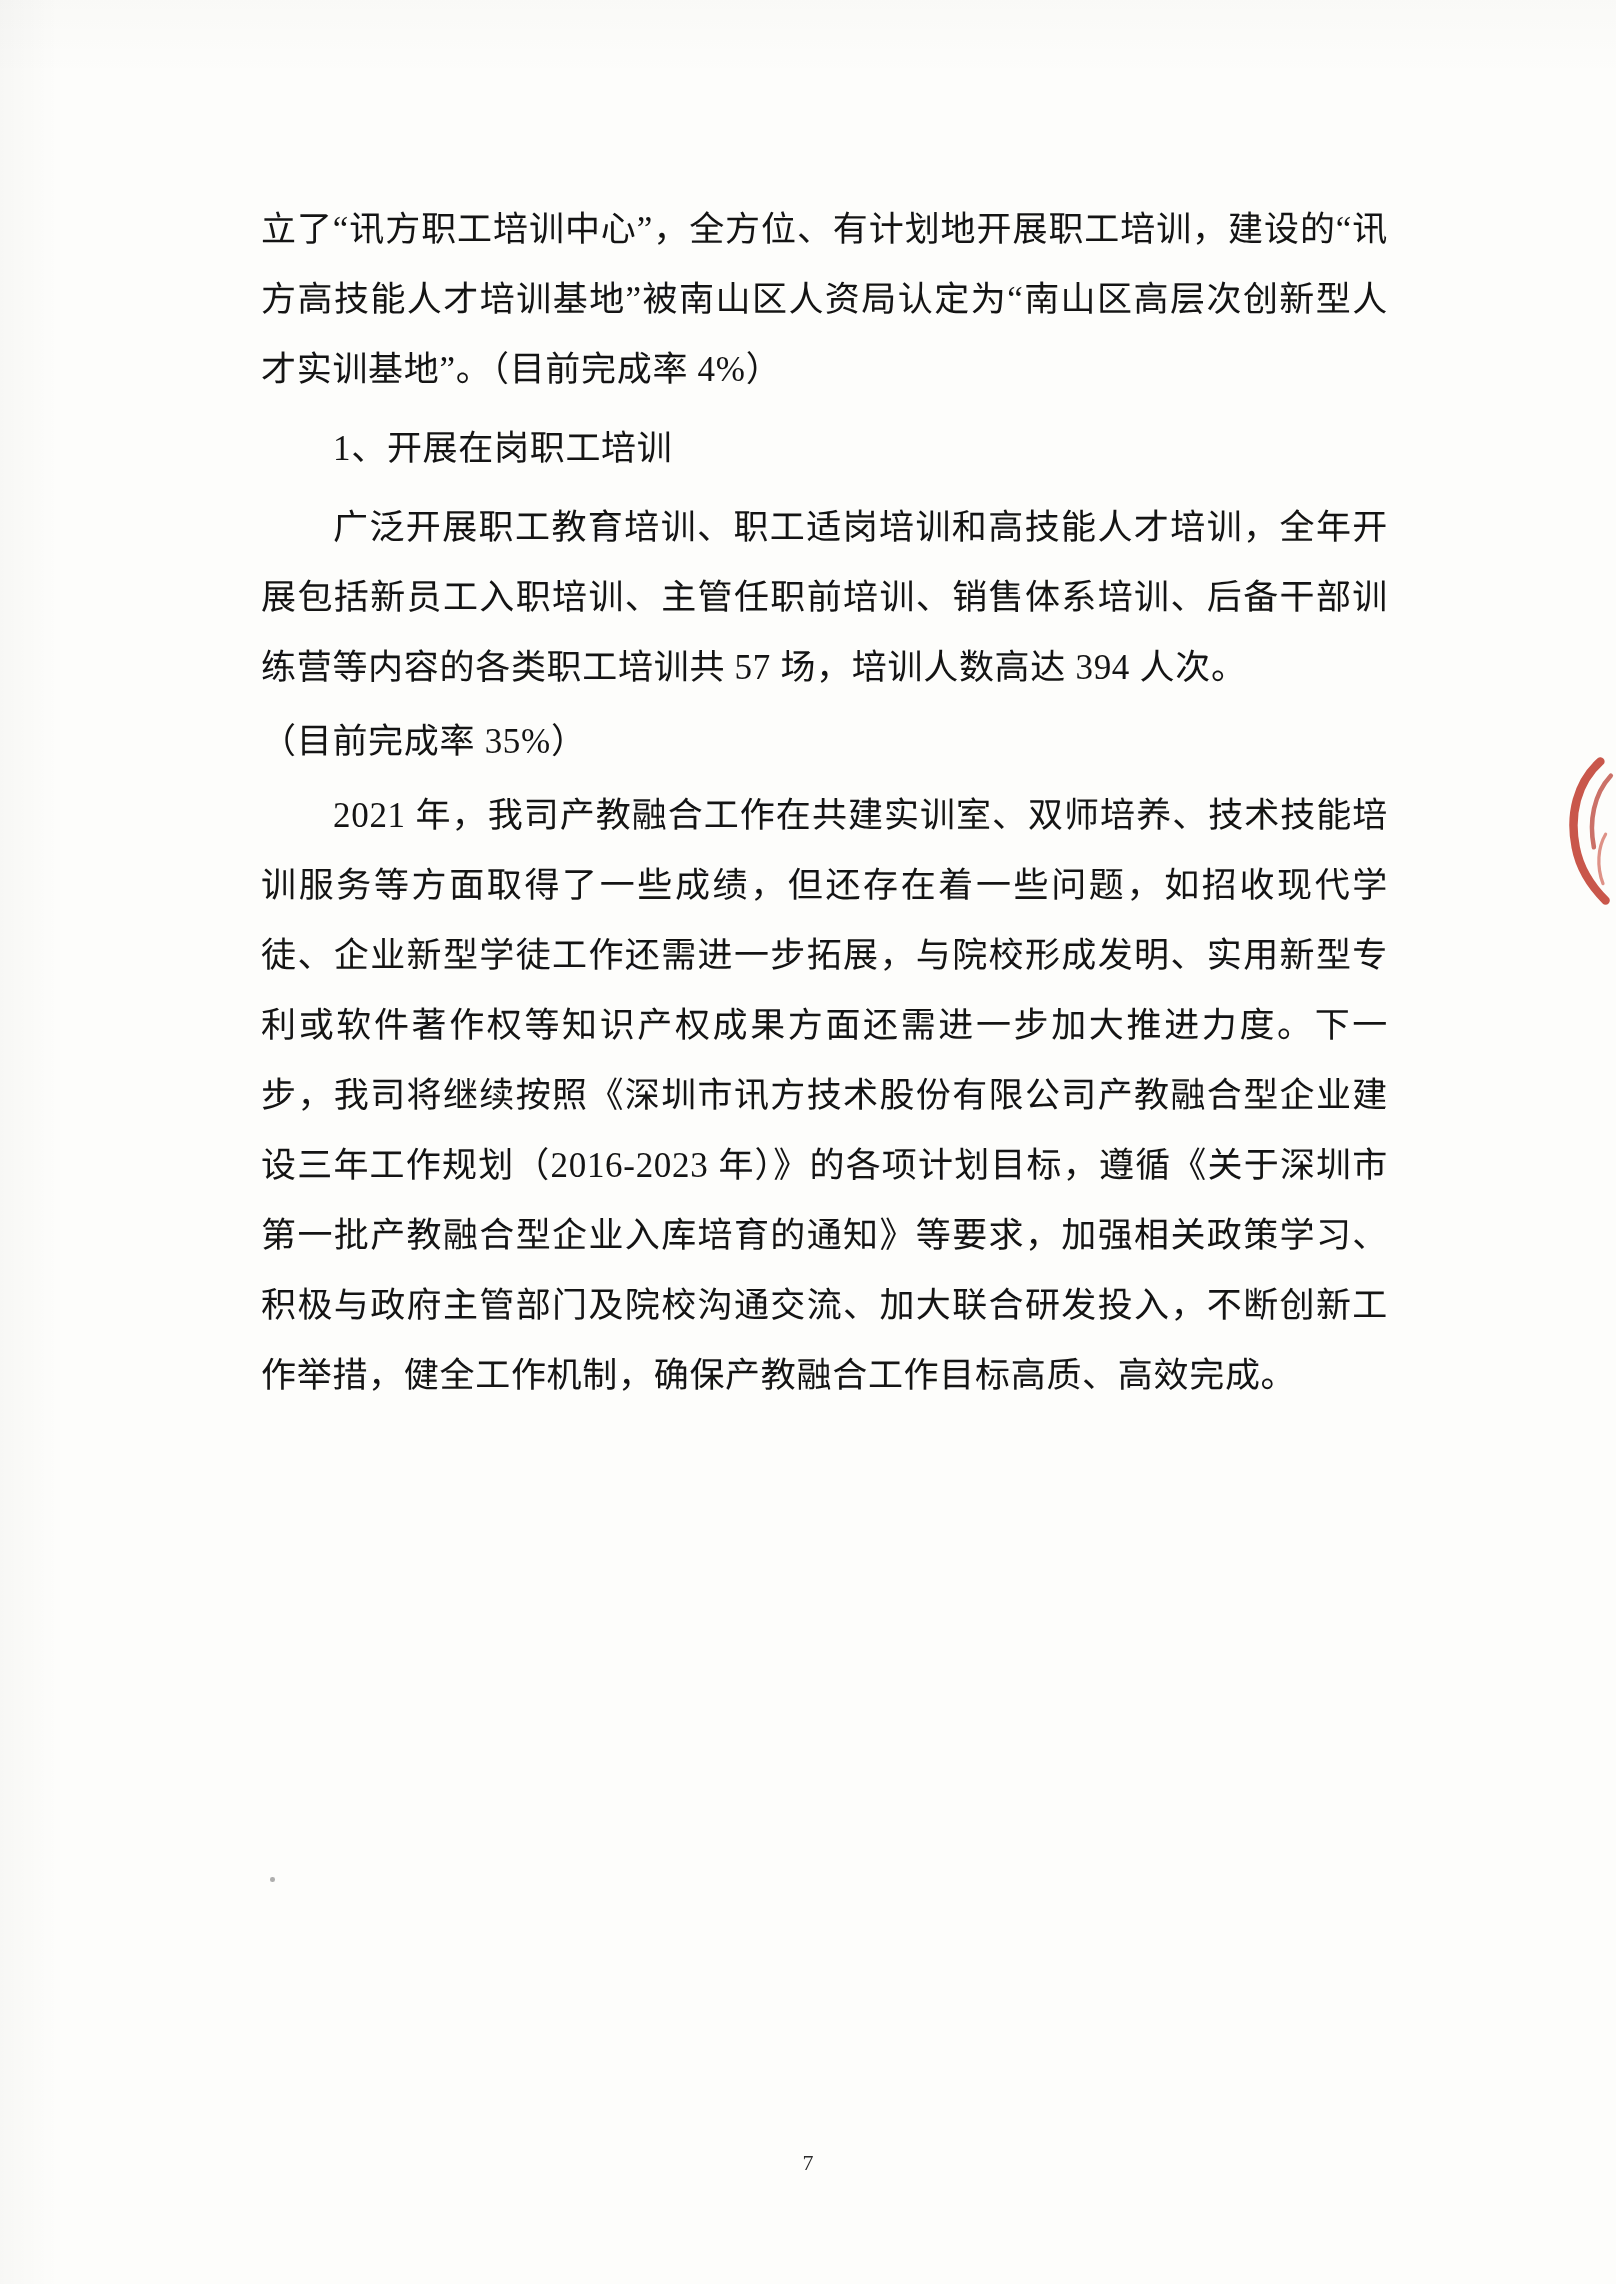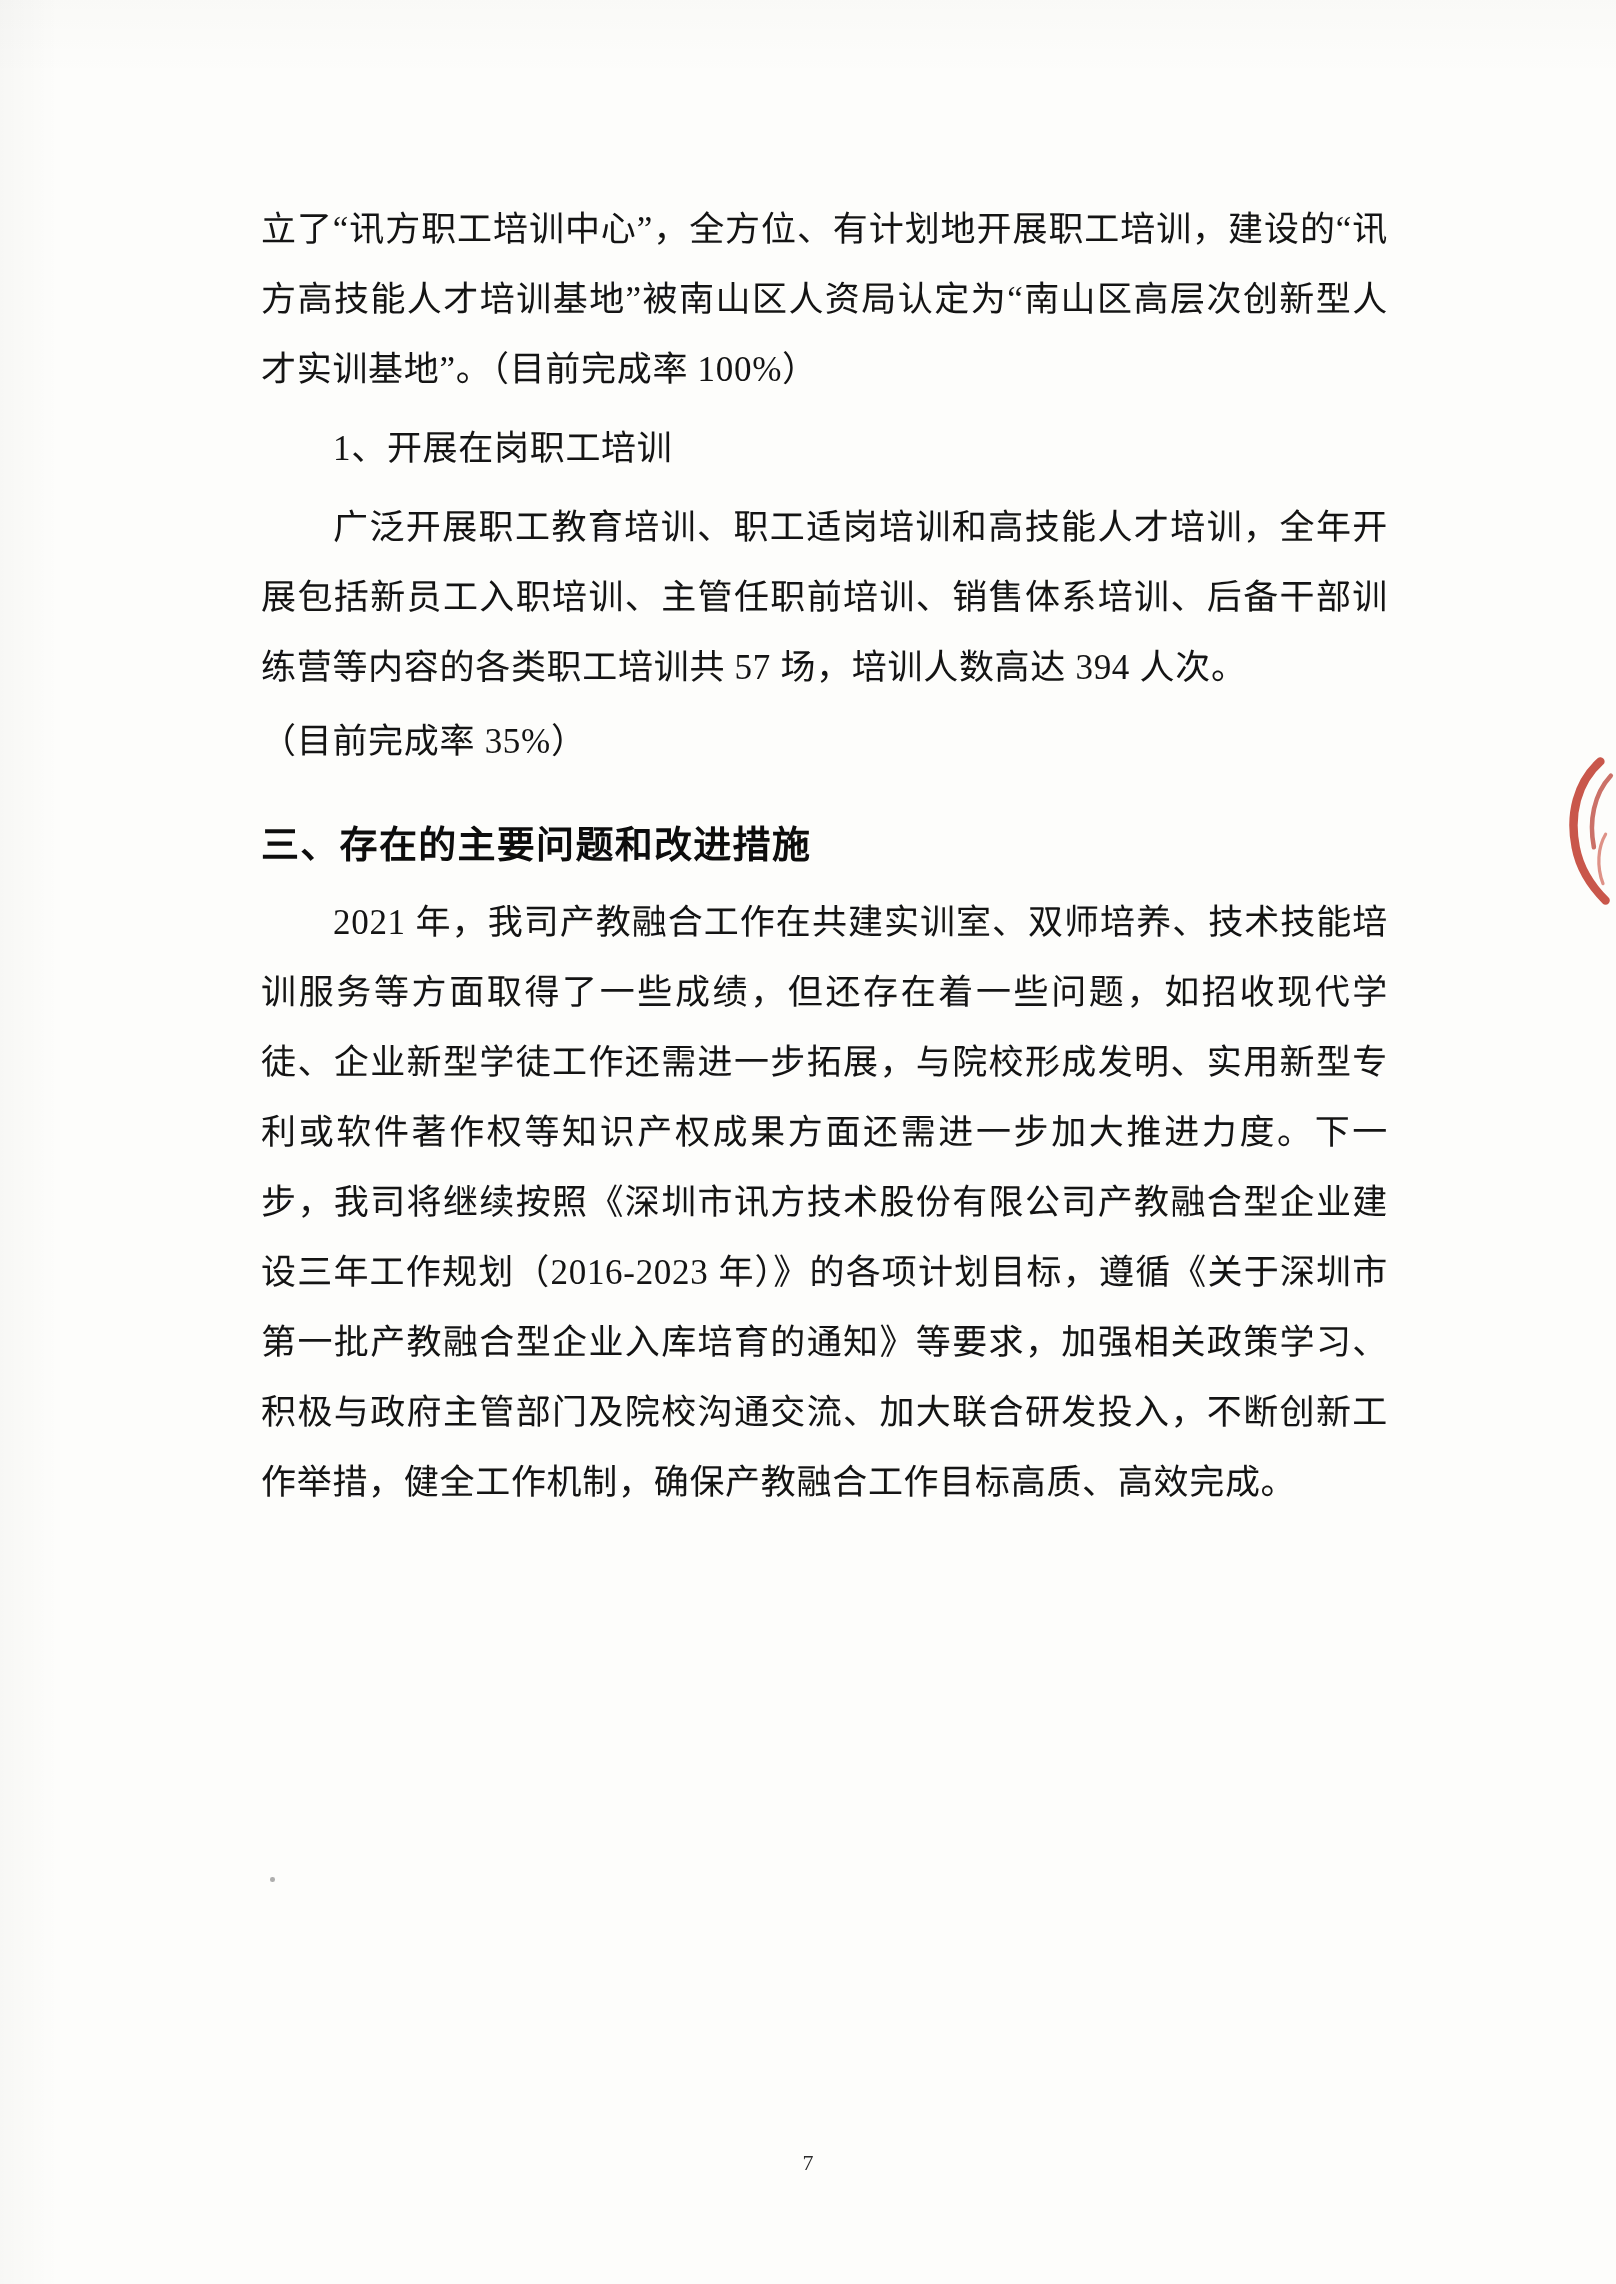--- a/index.html
+++ b/index.html
@@ -91,33 +91,32 @@
   }
 </style>
 </head>
 <body>
 
 <div class="page">
   <div class="paper-tint"></div>
 
   <div class="content">
 
-    <p class="block">立了“讯方职工培训中心”，全方位、有计划地开展职工培训，建设的“讯方高技能人才培训基地”被南山区人资局认定为“南山区高层次创新型人才实训基地”。（目前完成率 100%）</p>
+    <p class="block">立了“讯方职工培训中心”，全方位、有计划地开展职工培训，建设的“讯方高技能人才培训基地”被南山区人资局认定为“南山区高层次创新型人才实训基地”。（目前完成率 4%）</p>
 
     <div class="gap-sm"></div>
 
     <p class="block indent">1、开展在岗职工培训</p>
 
     <div class="gap-sm"></div>
 
     <p class="block indent">广泛开展职工教育培训、职工适岗培训和高技能人才培训，全年开展包括新员工入职培训、主管任职前培训、销售体系培训、后备干部训练营等内容的各类职工培训共 57 场，培训人数高达 394 人次。</p>
 
     <p class="block">（目前完成率 35%）</p>
 
-    <p class="heading">三、存在的主要问题和改进措施</p>
 
     <p class="block indent">2021 年，我司产教融合工作在共建实训室、双师培养、技术技能培训服务等方面取得了一些成绩，但还存在着一些问题，如招收现代学徒、企业新型学徒工作还需进一步拓展，与院校形成发明、实用新型专利或软件著作权等知识产权成果方面还需进一步加大推进力度。下一步，我司将继续按照《深圳市讯方技术股份有限公司产教融合型企业建设三年工作规划（2016-2023 年）》的各项计划目标，遵循《关于深圳市第一批产教融合型企业入库培育的通知》等要求，加强相关政策学习、积极与政府主管部门及院校沟通交流、加大联合研发投入，不断创新工作举措，健全工作机制，确保产教融合工作目标高质、高效完成。</p>
 
   </div>
 
   <div class="speck"></div>
 
   <svg class="stamp" viewBox="0 0 120 230" xmlns="http://www.w3.org/2000/svg">
     <path d="M96 8 C60 40, 48 90, 58 140 C64 172, 82 200, 104 222" fill="none" stroke="#c0392b" stroke-width="13" stroke-linecap="round" opacity="0.85"></path>
     <path d="M112 30 C86 58, 78 100, 86 140" fill="none" stroke="#b5342a" stroke-width="7" stroke-linecap="round" opacity="0.7"></path>

